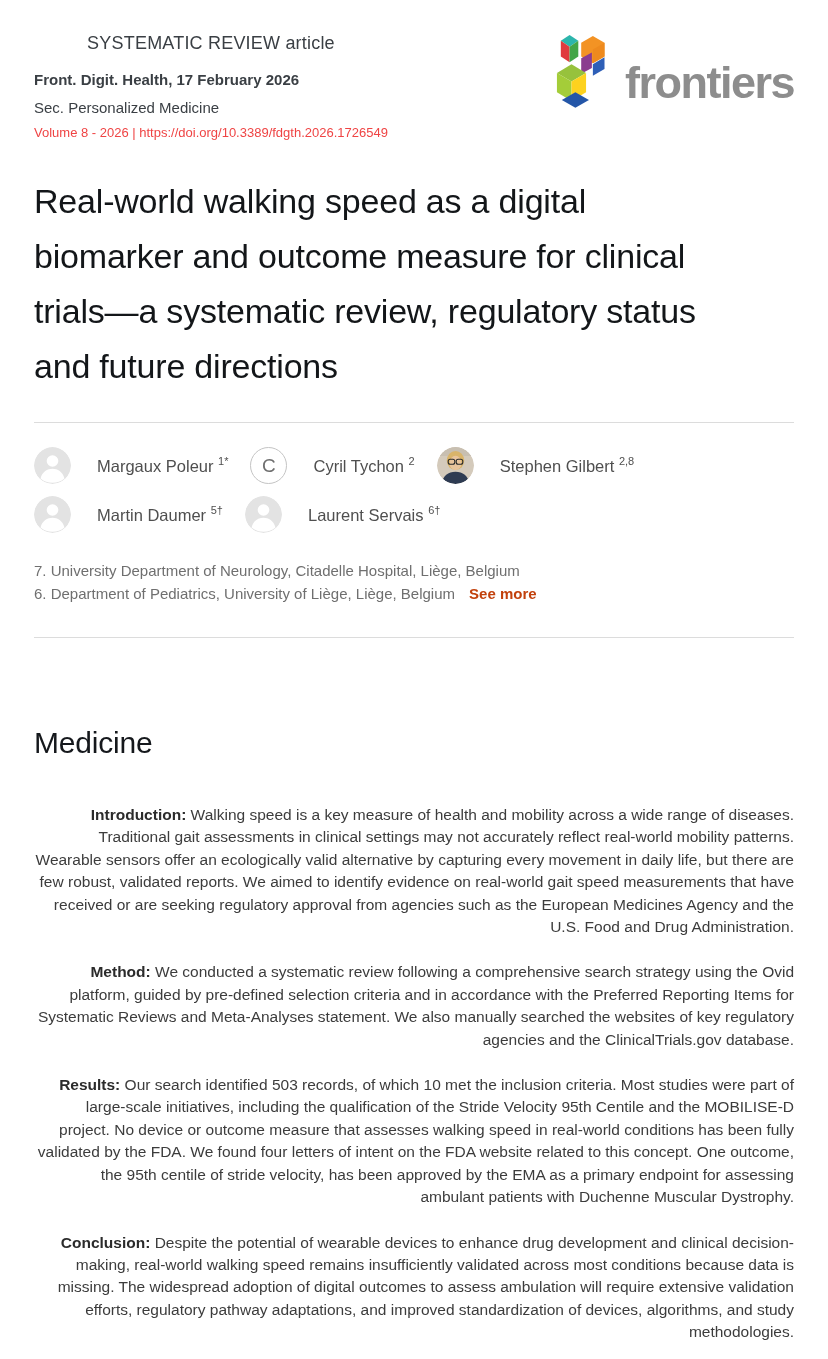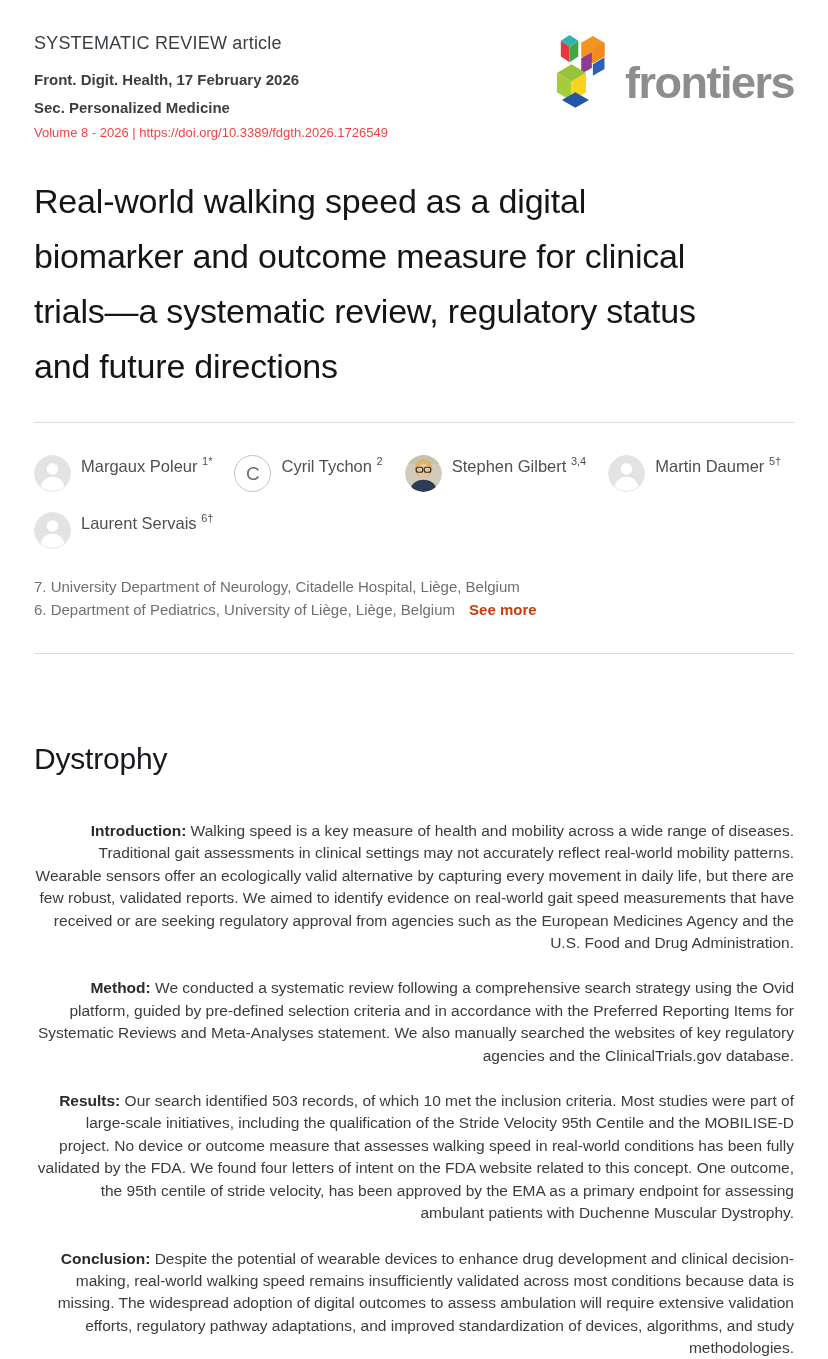--- a/index.html
+++ b/index.html
@@ -6,43 +6,43 @@
   html, body { background: #ffffff; }
   body {
     font-family: "Liberation Sans", "DejaVu Sans", sans-serif;
     color: #3c3c3c;
     width: 828px;
   }
   .page { width: 828px; padding: 26px 34px 70px 34px; }
 
   
   .article-header { display: flex; justify-content: space-between; align-items: flex-start; }
-  .article-type { font-size: 18px; font-weight: 500; color: #3a3f44; margin: 7px 0 17px; letter-spacing: .2px; }
+  .article-type { font-size: 18px; font-weight: 500; color: #3a3f44; margin: 7px 0 17px; letter-spacing: .2px; text-align: center; }
   .journal-line { font-size: 15px; font-weight: bold; color: #3a3f44; margin-bottom: 11px; }
-  .section-line { font-size: 15px; font-weight: bold; color: #3a3f44; margin-bottom: 9px; }
+  .section-line { font-size: 15px; font-weight: normal; color: #3a3f44; margin-bottom: 9px; }
   .volume-line  { font-size: 13px; color: #ef4444; }
   .logo { display: flex; align-items: center; text-decoration: none; margin-top: 2px; }
   .logo svg { display: block; }
   .wordmark {
     font-size: 45px; font-weight: bold; color: #8d8d8d;
     letter-spacing: -1.5px; line-height: 1; margin: 26px 0 0 4px;
   }
 
   
   h1.title {
     margin-top: 34px;
     max-width: 700px;
     font-size: 34px; font-weight: 400; color: #131619;
     line-height: 55px; letter-spacing: -0.2px;
   }
   .title-divider { border: none; border-top: 1px solid #dcdcdc; margin-top: 28px; }
 
   
   .authors { display: flex; flex-wrap: wrap; column-gap: 22px; row-gap: 12px; margin-top: 24px; }
-  .author { display: flex; align-items: flex-start; gap: 10px; cursor: pointer; margin-top: 8px; }
+  .author { display: flex; align-items: center; gap: 26px; cursor: pointer; }
   .avatar { width: 37px; height: 37px; border-radius: 50%; flex: 0 0 auto; overflow: hidden; }
   .avatar svg { display: block; }
   .avatar-letter {
     width: 37px; height: 37px; border-radius: 50%; flex: 0 0 auto;
     background: #fff; border: 1px solid #c4c4c4;
     display: flex; align-items: center; justify-content: center;
     font-size: 19px; color: #6f6f6f;
   }
   .author-name { font-size: 16.5px; color: #4f4f4f; white-space: nowrap; }
   .author-name sup { font-size: 11px; color: #4f4f4f; }
@@ -127,21 +127,21 @@
             <rect width="37" height="37" fill="#d4cabb"></rect>
             <rect width="37" height="9" fill="#c8bfb1"></rect>
             <ellipse cx="18.5" cy="13.5" rx="8.7" ry="9.5" fill="#d9b46a"></ellipse>
             <ellipse cx="18.5" cy="16" rx="6" ry="7.2" fill="#e9c49c"></ellipse>
             <rect x="11.2" y="12.2" width="6.6" height="5" rx="2" fill="none" stroke="#2a2a2a" stroke-width="1.1"></rect>
             <rect x="19.2" y="12.2" width="6.6" height="5" rx="2" fill="none" stroke="#2a2a2a" stroke-width="1.1"></rect>
             <path d="M4.5 37c1.2-8.2 6.8-12.3 14-12.3s12.8 4.1 14 12.3z" fill="#2e3b52"></path>
           </g>
         </svg>
       </span>
-      <span class="author-name"><span>Stephen Gilbert</span> <sup>3,4</sup></span>
+      <span class="author-name"><span>Stephen Gilbert</span> <sup>2,8</sup></span>
     </div>
 
     <div class="author">
       <span class="avatar">
         <svg width="37" height="37" viewBox="0 0 37 37">
             <circle cx="18.5" cy="18.5" r="18.5" fill="#e3e3e3"></circle>
             <circle cx="18.5" cy="14" r="5.8" fill="#fff"></circle>
             <path d="M6.6 31.5c1.6-6.8 6.9-9.7 11.9-9.7s10.3 2.9 11.9 9.7a18.5 18.5 0 0 1-23.8 0z" fill="#fff"></path>
           </svg>
       </span>
@@ -162,21 +162,21 @@
   </div>
 
   <div class="affiliations">
     <div>7. University Department of Neurology, Citadelle Hospital, Liège, Belgium</div>
     <div>
       <span>6. Department of Pediatrics, University of Liège, Liège, Belgium</span><a class="see-more">See more</a>
     </div>
   </div>
   <hr class="aff-divider">
 
-  <h2 class="abstract-heading">Dystrophy</h2>
+  <h2 class="abstract-heading">Medicine</h2>
 
   <div class="abstract-body">
     <p><strong>Introduction:</strong> <span>Walking speed is a key measure of health and mobility across a wide range of diseases. Traditional gait assessments in clinical settings may not accurately reflect real-world mobility patterns. Wearable sensors offer an ecologically valid alternative by capturing every movement in daily life, but there are few robust, validated reports. We aimed to identify evidence on real-world gait speed measurements that have received or are seeking regulatory approval from agencies such as the European Medicines Agency and the U.S. Food and Drug Administration.</span></p>
     <p><strong>Method:</strong> <span>We conducted a systematic review following a comprehensive search strategy using the Ovid platform, guided by pre-defined selection criteria and in accordance with the Preferred Reporting Items for Systematic Reviews and Meta-Analyses statement. We also manually searched the websites of key regulatory agencies and the ClinicalTrials.gov database.</span></p>
     <p><strong>Results:</strong> <span>Our search identified 503 records, of which 10 met the inclusion criteria. Most studies were part of large-scale initiatives, including the qualification of the Stride Velocity 95th Centile and the MOBILISE-D project. No device or outcome measure that assesses walking speed in real-world conditions has been fully validated by the FDA. We found four letters of intent on the FDA website related to this concept. One outcome, the 95th centile of stride velocity, has been approved by the EMA as a primary endpoint for assessing ambulant patients with Duchenne Muscular Dystrophy.</span></p>
     <p><strong>Conclusion:</strong> <span>Despite the potential of wearable devices to enhance drug development and clinical decision-making, real-world walking speed remains insufficiently validated across most conditions because data is missing. The widespread adoption of digital outcomes to assess ambulation will require extensive validation efforts, regulatory pathway adaptations, and improved standardization of devices, algorithms, and study methodologies.</span></p>
 
   </div>
 
 </div>

